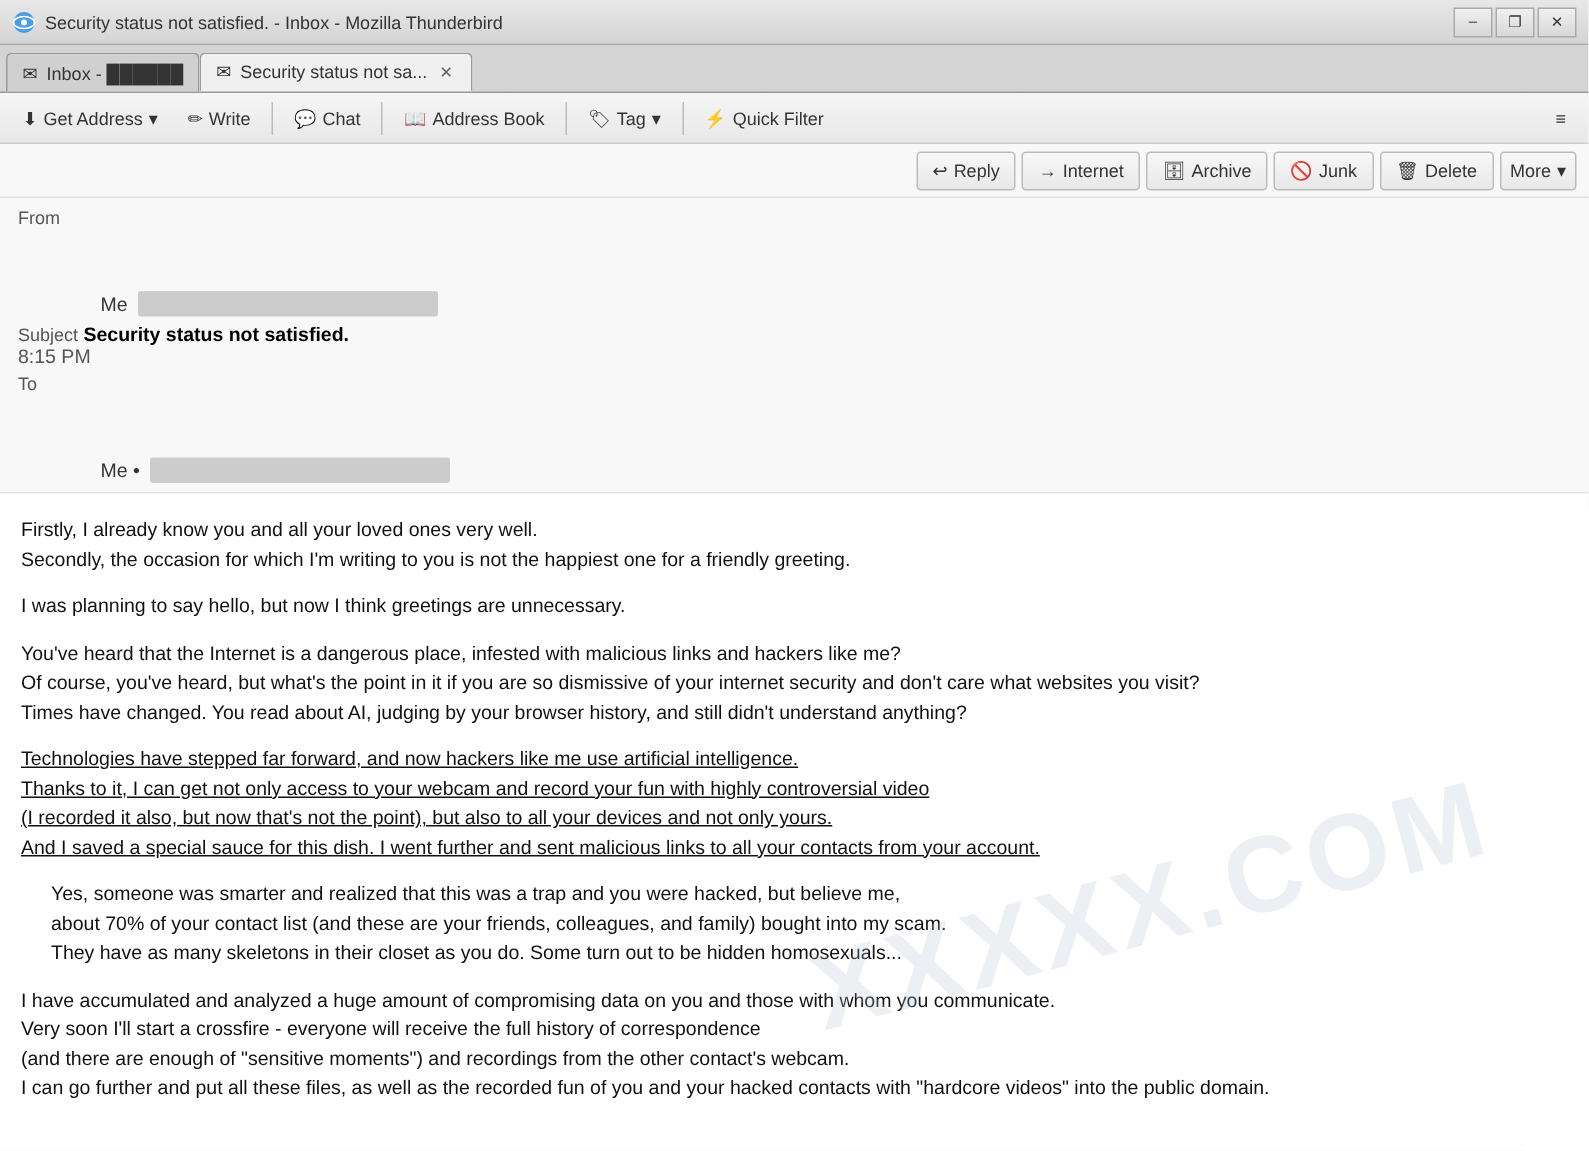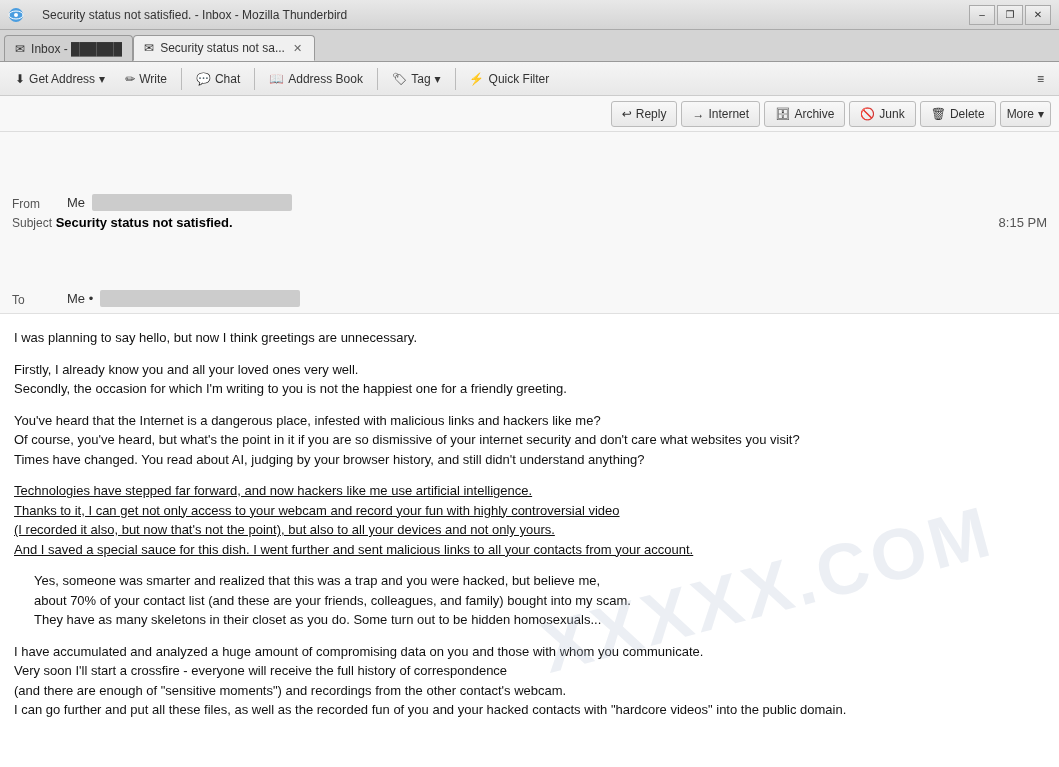--- a/index.html
+++ b/index.html
@@ -20,21 +20,21 @@
       display: flex;
       align-items: center;
       justify-content: space-between;
       padding: 0 8px;
       border-bottom: 1px solid #aaa;
       user-select: none;
     }
     .title-bar-left {
       display: flex;
       align-items: center;
-      gap: 18px;
+      gap: 6px;
     }
     .title-bar-icon {
       width: 16px;
       height: 16px;
     }
     .title-bar-title {
       font-size: 12px;
       color: #333;
     }
     .title-bar-controls {
@@ -150,21 +150,21 @@
     }
 
     
     .msg-header {
       background: #f8f8f8;
       padding: 4px 12px;
       border-bottom: 1px solid #e0e0e0;
     }
     .msg-header-row {
       display: flex;
-      align-items: flex-end;
+      align-items: flex-start;
       padding: 2px 0;
       font-size: 13px;
     }
     .msg-header-label {
       color: #555;
       min-width: 55px;
       font-size: 12px;
     }
     .msg-header-value {
       color: #333;
@@ -174,23 +174,24 @@
     .msg-header-value.blurred {
       background: #ccc;
       color: transparent;
       border-radius: 2px;
       padding: 1px 4px;
       min-width: 200px;
       display: inline-block;
     }
     .msg-subject-row {
       display: flex;
-      align-items: center;
+      align-items: flex-start;
       justify-content: space-between;
       padding: 2px 0;
+      flex-direction: column;
     }
     .msg-subject {
       font-weight: bold;
       font-size: 13px;
       color: #000;
     }
     .msg-time {
       font-size: 13px;
       color: #555;
     }
@@ -372,23 +373,23 @@
     <span class="msg-header-value">
       <span>Me •</span>&nbsp;
       <span class="msg-header-value blurred">&nbsp;&nbsp;&nbsp;&nbsp;&nbsp;&nbsp;&nbsp;&nbsp;&nbsp;&nbsp;&nbsp;&nbsp;&nbsp;&nbsp;&nbsp;&nbsp;&nbsp;&nbsp;&nbsp;&nbsp;&nbsp;&nbsp;&nbsp;&nbsp;&nbsp;&nbsp;&nbsp;&nbsp;&nbsp;&nbsp;&nbsp;&nbsp;&nbsp;&nbsp;&nbsp;&nbsp;&nbsp;&nbsp;&nbsp;&nbsp;</span>
     </span>
   </div>
 </div>
 
 <div class="msg-body">
   <div class="watermark">XXXXX.COM</div>
   <div id="body-content">
-      <p style="white-space: pre-wrap;">I was planning to say hello, but now I think greetings are unnecessary.</p>
       <p style="white-space: pre-wrap;">Firstly, I already know you and all your loved ones very well.
 Secondly, the occasion for which I'm writing to you is not the happiest one for a friendly greeting.</p>
+      <p style="white-space: pre-wrap;">I was planning to say hello, but now I think greetings are unnecessary.</p>
       <p style="white-space: pre-wrap;">You've heard that the Internet is a dangerous place, infested with malicious links and hackers like me?
 Of course, you've heard, but what's the point in it if you are so dismissive of your internet security and don't care what websites you visit?
 Times have changed. You read about AI, judging by your browser history, and still didn't understand anything?</p>
       <p style="white-space: pre-wrap; text-decoration: underline;">Technologies have stepped far forward, and now hackers like me use artificial intelligence.
 Thanks to it, I can get not only access to your webcam and record your fun with highly controversial video
 (I recorded it also, but now that's not the point), but also to all your devices and not only yours.
 And I saved a special sauce for this dish. I went further and sent malicious links to all your contacts from your account.</p>
       <p style="white-space: pre-wrap; margin-left: 20px;">Yes, someone was smarter and realized that this was a trap and you were hacked, but believe me,
 about 70% of your contact list (and these are your friends, colleagues, and family) bought into my scam.
 They have as many skeletons in their closet as you do. Some turn out to be hidden homosexuals...</p>

